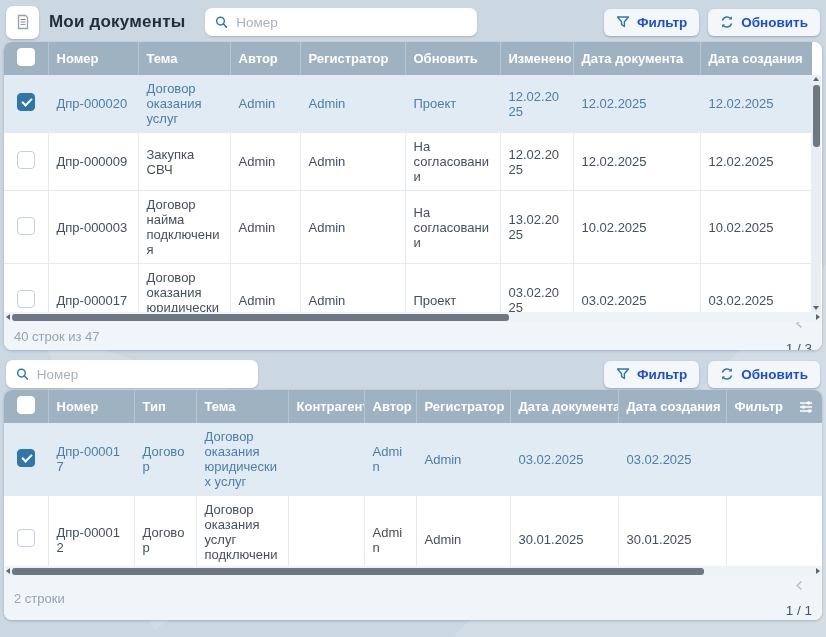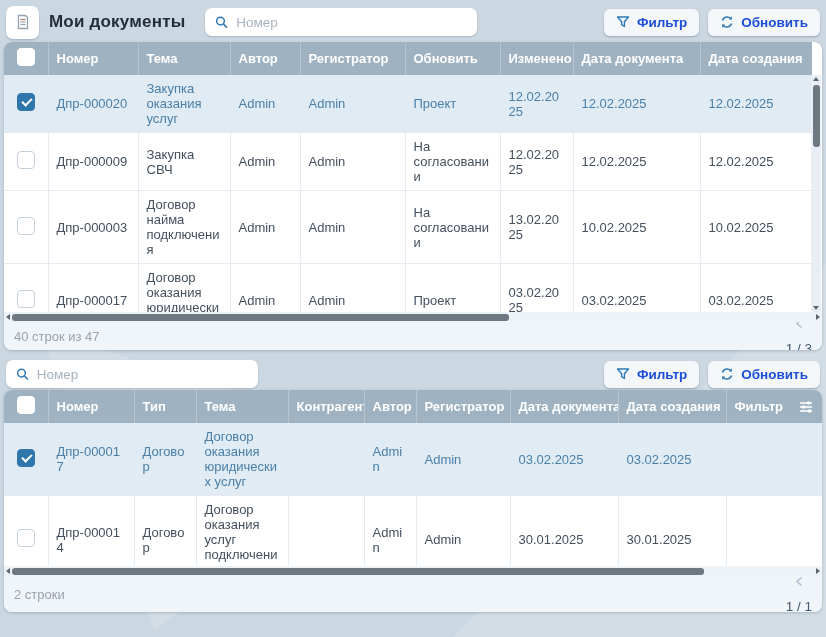--- a/index.html
+++ b/index.html
@@ -158,21 +158,21 @@
           <col style="width:105px">
           <col style="width:95px">
           <col style="width:73px">
           <col style="width:127px">
           <col style="width:112px">
         </colgroup>
       <tbody>
           <tr class="selected">
         <td class="cb-cell" style="height:40px"><span class="cb checked"></span></td>
         <td>Дпр-000020</td>
-        <td>Закупка оказания услуг</td>
+        <td>Договор оказания услуг</td>
         <td>Admin</td>
         <td>Admin</td>
         <td>Проект</td>
         <td>12.02.2025</td>
         <td>12.02.2025</td>
         <td>12.02.2025</td>
       </tr>
       <tr>
         <td class="cb-cell" style="height:37px"><span class="cb"></span></td>
         <td>Дпр-000009</td>
@@ -338,41 +338,41 @@
         <td>Договор оказания юридических услуг</td>
         <td></td>
         <td>Admin</td>
         <td>Admin</td>
         <td>03.02.2025</td>
         <td>03.02.2025</td>
         <td></td>
       </tr>
       <tr>
         <td class="cb-cell" style="height:60px"><span class="cb"></span></td>
-        <td>Дпр-000014</td>
+        <td>Дпр-000012</td>
         <td>Договор</td>
         <td>Договор оказания услуг подключения</td>
         <td></td>
         <td>Admin</td>
         <td>Admin</td>
         <td>30.01.2025</td>
         <td>30.01.2025</td>
         <td></td>
       </tr>
     </tbody>
       </table>
   </div>
 
   <div class="hscroll">
     <div class="arrow arr-left"></div>
     <div class="thumb" style="left:8px; width:692px;"></div>
     <div class="arrow arr-right"></div>
   </div>
 
-  <div class="card-footer" style="height:36px">
+  <div class="card-footer" style="height:44px">
     <span>2 строки</span>
     <div class="pager">
       <svg width="13" height="13" viewBox="0 0 13 13">
           <line x1="3" y1="2.5" x2="3" y2="10.5" stroke="#b4c3cf" stroke-width="1.6"></line>
           <polyline points="10,2.5 5.5,6.5 10,10.5" fill="none" stroke="#b4c3cf" stroke-width="1.6"></polyline>
         </svg>
       <svg width="10" height="13" viewBox="0 0 10 13">
           <polyline points="7.5,2.5 3,6.5 7.5,10.5" fill="none" stroke="#b4c3cf" stroke-width="1.6"></polyline>
         </svg>
       <span class="page-label">1 / 1</span>

